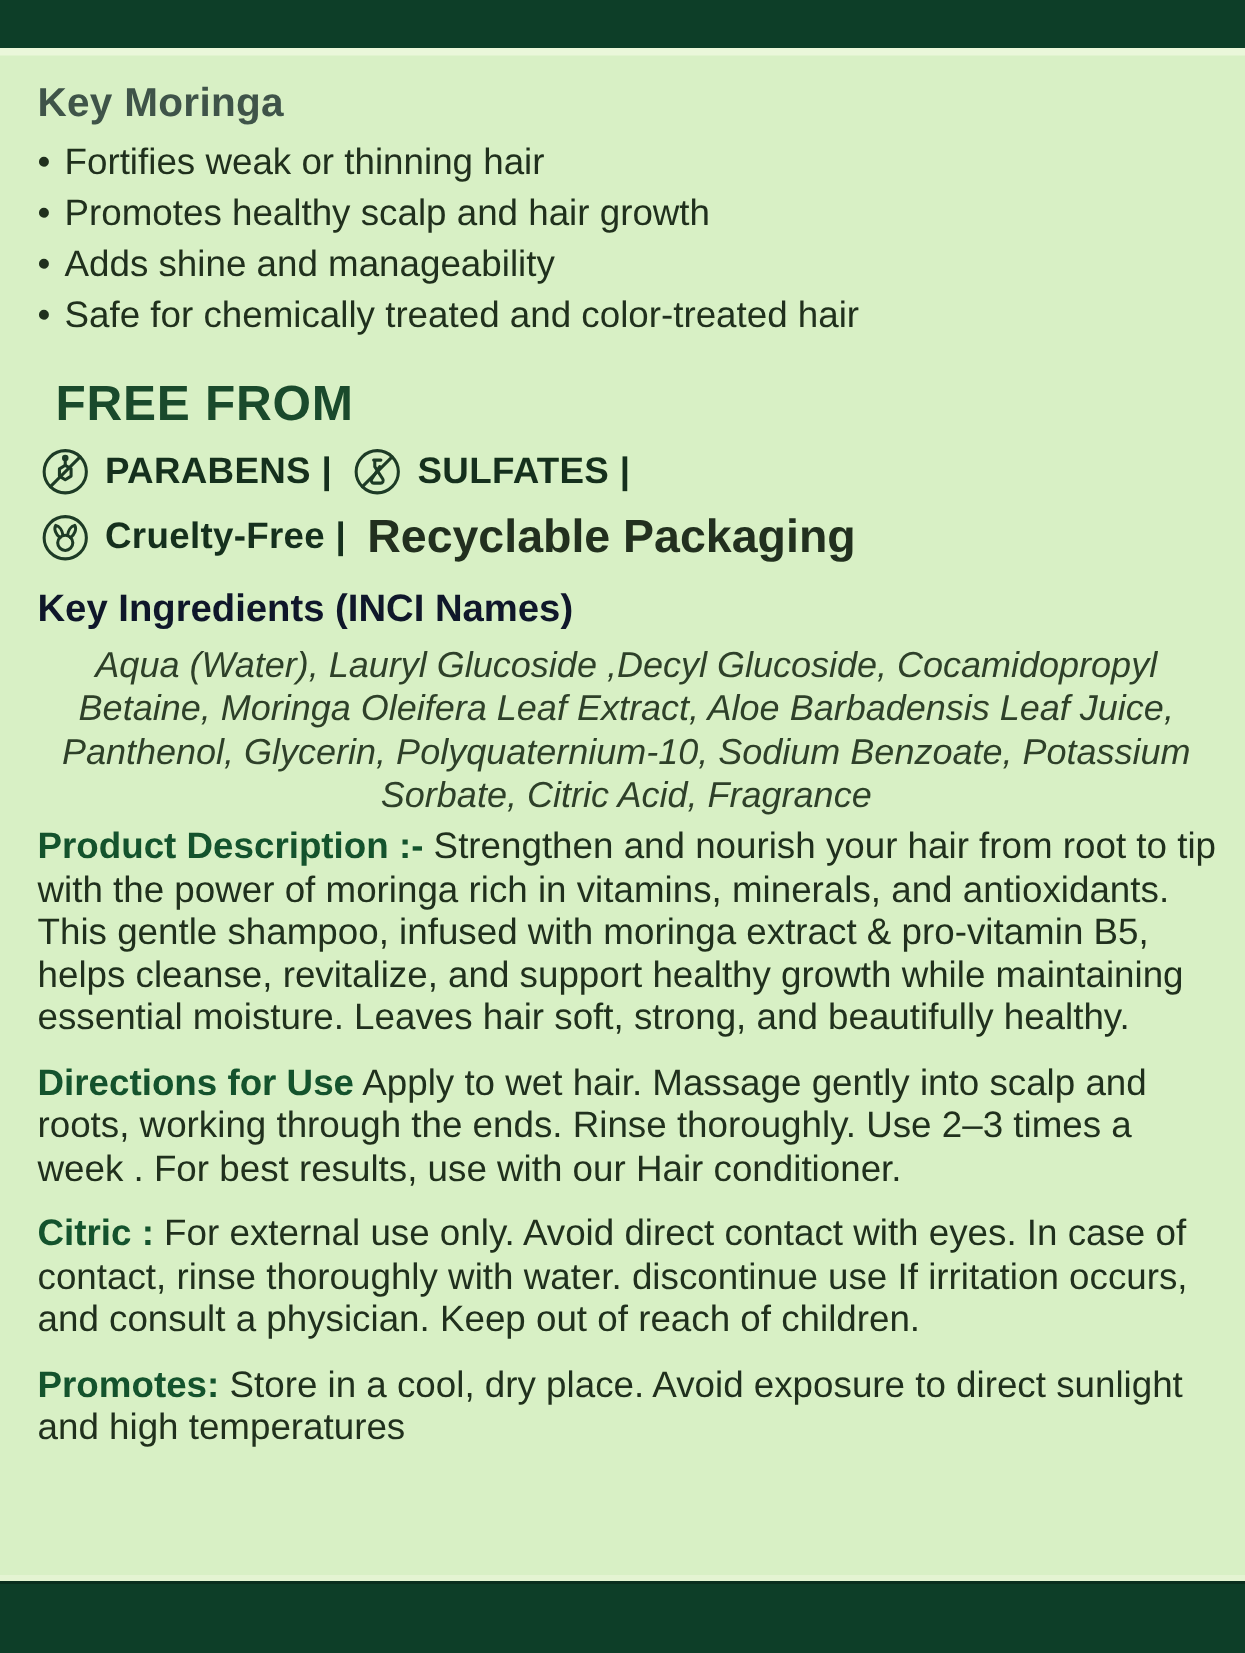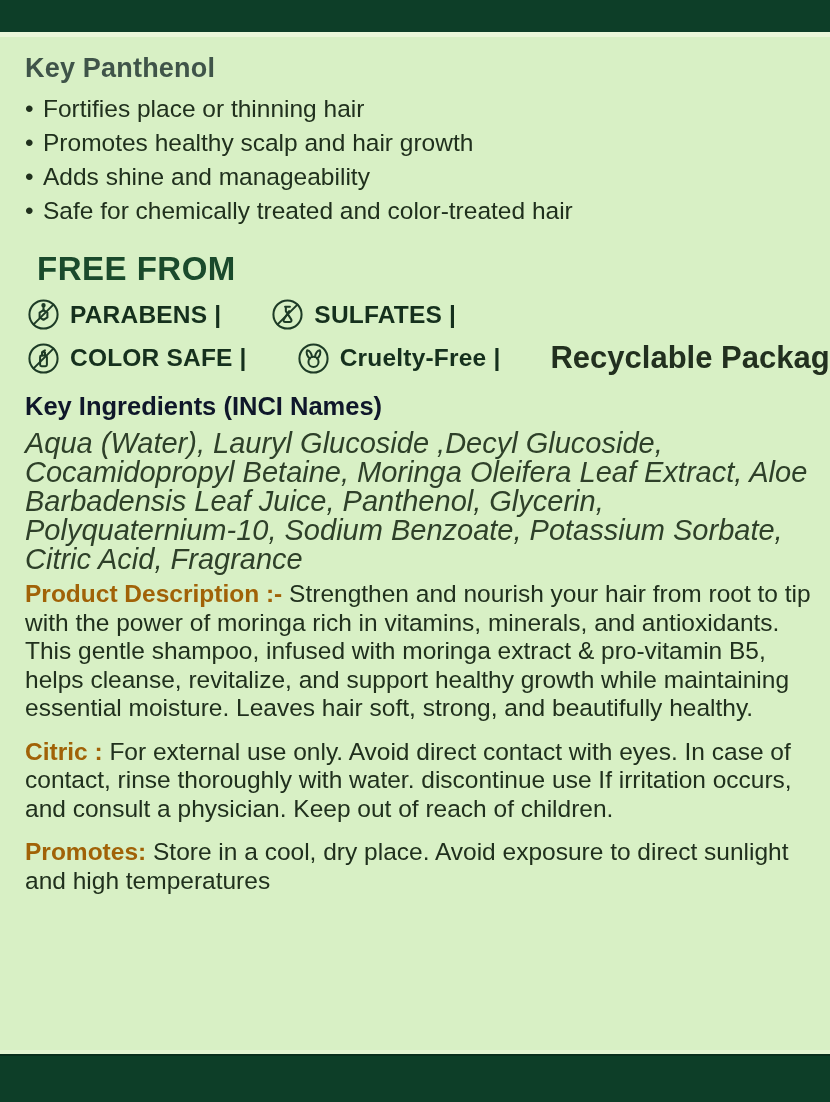--- a/index.html
+++ b/index.html
@@ -21,48 +21,48 @@
   }
   ul.benefits{list-style:none;margin:0;padding:0;}
   ul.benefits li{
     font-size:24.5px;line-height:34px;color:#20301d;position:relative;padding-left:18px;
   }
   ul.benefits li::before{content:"•";position:absolute;left:0;top:0;color:#20301d;}
 
   .free-from-title{
     font-size:33px;font-weight:700;color:#1a4a2c;margin:22px 0 10px 12px;letter-spacing:.5px;
   }
-  .badge-row{display:flex;align-items:center;margin:0 0 9px 2px;gap:36px;}
+  .badge-row{display:flex;align-items:center;margin:0 0 9px 2px;}
   .badge{display:flex;align-items:center;margin-right:14px;}
   .badge svg{flex:0 0 auto;margin-right:10px;}
   .badge-label{font-size:24.5px;font-weight:700;color:#15301d;letter-spacing:.2px;white-space:nowrap;}
   .plain-label{font-size:31px;font-weight:700;color:#22301f;white-space:nowrap;}
 
   .ki-title{font-size:25.5px;font-weight:700;color:#0f172a;margin:16px 0 8px 0;}
   .ingredients{
-    font-size:29px;line-height:29px;font-style:italic;color:#2e4029;margin:0 0 6px 0;width:785px;
+    font-size:24px;line-height:29px;font-style:italic;color:#2e4029;margin:0 0 6px 0;width:785px;text-align:center;
   }
 
   p.para{font-size:24.5px;line-height:28.5px;color:#20301d;margin:0 0 15px 0;width:788px;}
-  p.para b{color:#a16207;margin-top:48px;}
+  p.para b{color:#14532d;margin-top:48px;}
 
   .icon-stroke{stroke:#1d3b26;fill:none;stroke-width:2.1;stroke-linecap:round;stroke-linejoin:round;}
 </style>
 </head>
 <body>
 
 <div class="top-bar"></div>
 <div class="top-strip"></div>
 
 <div class="content">
 
-  <div class="kb-title">Key Panthenol</div>
+  <div class="kb-title">Key Moringa</div>
 
   <ul class="benefits">
-    <li>Fortifies place or thinning hair</li>
+    <li>Fortifies weak or thinning hair</li>
     <li>Promotes healthy scalp and hair growth</li>
     <li>Adds shine and manageability</li>
     <li>Safe for chemically treated and color-treated hair</li>
   </ul>
 
   <div class="free-from-title">FREE FROM</div>
 
   <div class="badge-row">
     <span class="badge">
       <svg width="33" height="33" viewBox="0 0 34 34">
@@ -81,43 +81,35 @@
         <line class="icon-stroke" x1="6.8" y1="27.2" x2="27.2" y2="6.8"></line>
       </svg>
       <span class="badge-label">SULFATES |</span>
     </span>
   </div>
 
   <div class="badge-row">
     <span class="badge">
       <svg width="33" height="33" viewBox="0 0 34 34">
         <circle class="icon-stroke" cx="17" cy="17" r="14.5"></circle>
-        <rect class="icon-stroke" x="13.5" y="14" width="7" height="11" rx="1.5"></rect>
-        <path class="icon-stroke" d="M15.5 14 v-3.5 h3 v3.5 M15.5 10.5 l3 -2"></path>
-        <line class="icon-stroke" x1="6.8" y1="27.2" x2="27.2" y2="6.8"></line>
-      </svg>
-      <span class="badge-label">COLOR SAFE |</span>
-    </span>
-    <span class="badge">
-      <svg width="33" height="33" viewBox="0 0 34 34">
-        <circle class="icon-stroke" cx="17" cy="17" r="14.5"></circle>
         <path class="icon-stroke" d="M13.5 17 c-3 -2 -4.5 -6 -3 -8.5 c2.5 0.5 4.5 3.5 5 7"></path>
         <path class="icon-stroke" d="M20.5 17 c3 -2 4.5 -6 3 -8.5 c-2.5 0.5 -4.5 3.5 -5 7"></path>
         <circle class="icon-stroke" cx="17" cy="20.5" r="5.2"></circle>
       </svg>
       <span class="badge-label">Cruelty-Free |</span>
     </span>
     <span class="plain-label">Recyclable Packaging</span>
   </div>
 
   <div class="ki-title">Key Ingredients (INCI Names)</div>
   <div class="ingredients">Aqua (Water), Lauryl Glucoside ,Decyl Glucoside, Cocamidopropyl Betaine, Moringa Oleifera Leaf Extract, Aloe Barbadensis Leaf Juice, Panthenol, Glycerin, Polyquaternium-10, Sodium Benzoate, Potassium Sorbate, Citric Acid, Fragrance</div>
 
   <p class="para"><b>Product Description :-</b> <span>Strengthen and nourish your hair from root to tip with the power of moringa rich in vitamins, minerals, and antioxidants. This gentle shampoo, infused with moringa extract &amp; pro-vitamin B5, helps cleanse, revitalize, and support healthy growth while maintaining essential moisture. Leaves hair soft, strong, and beautifully healthy.</span></p>
 
+  <p class="para"><b>Directions for Use</b> <span>Apply to wet hair. Massage gently into scalp and roots, working through the ends. Rinse thoroughly. Use 2–3 times a week . For best results, use with our Hair conditioner.</span></p>
 
   <p class="para"><b>Citric :</b> <span>For external use only. Avoid direct contact with eyes. In case of contact, rinse thoroughly with water. discontinue use  If  irritation occurs, and consult a physician. Keep out of reach of children.</span></p>
 
   <p class="para"><b>Promotes:</b> <span>Store in a cool, dry place. Avoid exposure to direct sunlight and high temperatures</span></p>
 
 </div>
 
 <div class="bottom-strip"></div>
 <div class="bottom-bar"></div>
 

